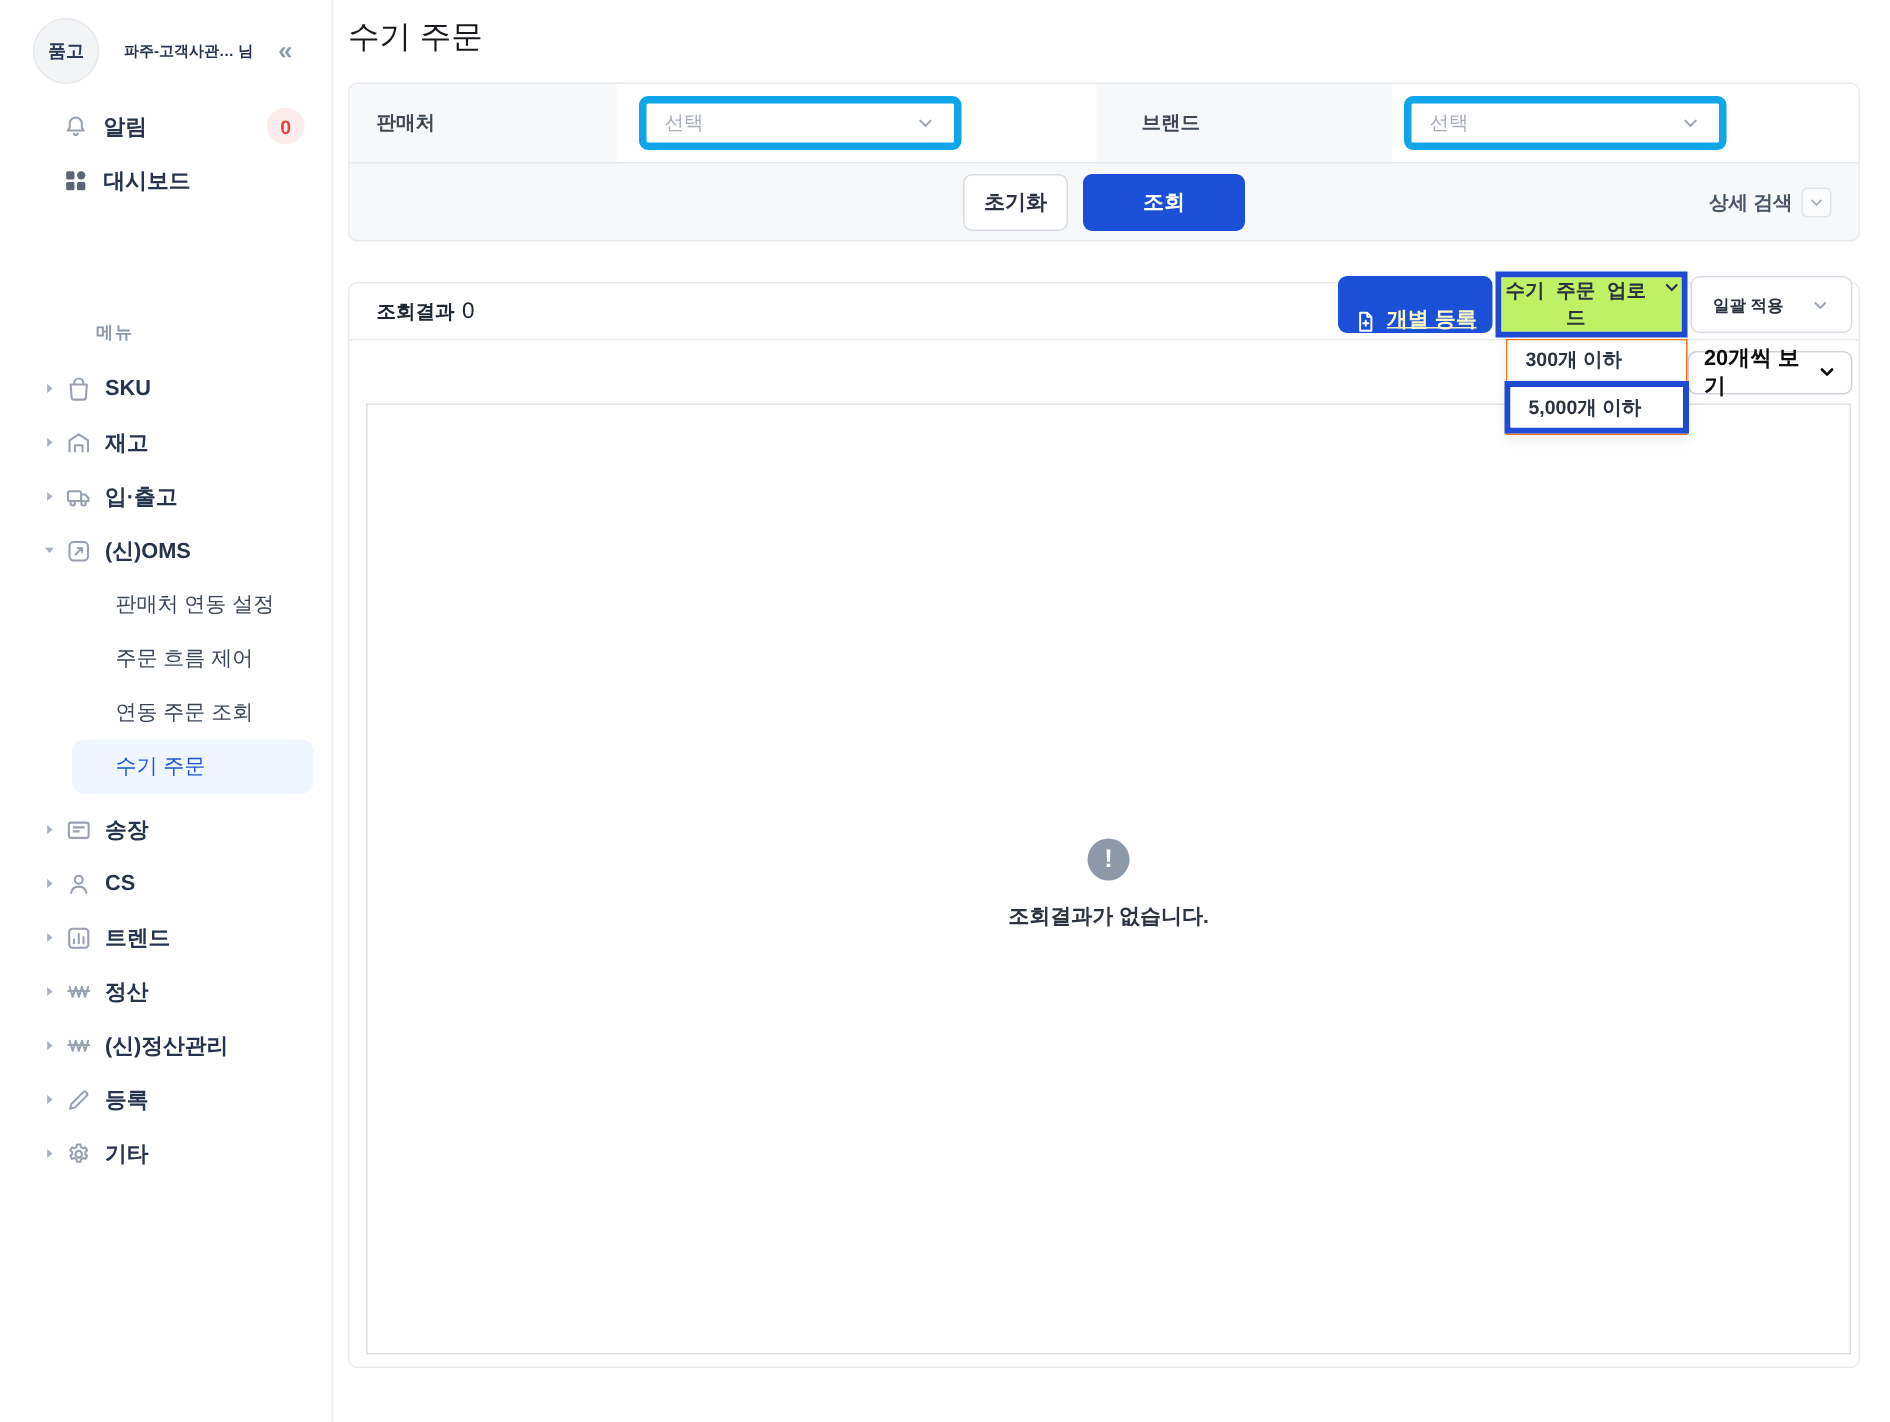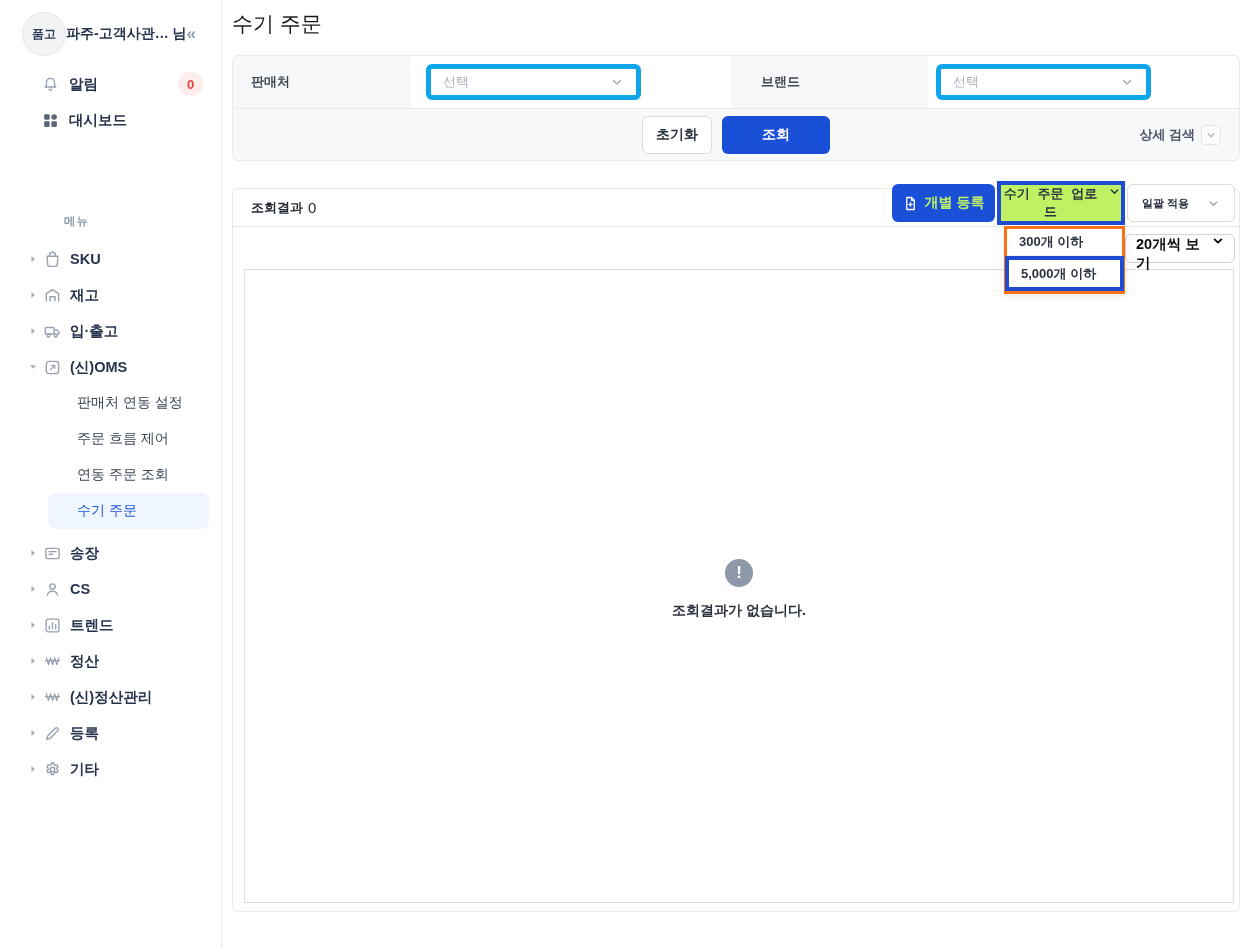--- a/index.html
+++ b/index.html
@@ -6,21 +6,21 @@
   html,body { width:1260px; height:948px; background:#fff; overflow:hidden;
     font-family:"Liberation Sans","DejaVu Sans",sans-serif; }
 
   
   .sidebar { position:absolute; left:12px; top:0; width:210px; height:948px;
     background:#fff; border-right:1px solid #e9ebef; }
   .sb-head { display:flex; align-items:center; padding:12px 26px 10px 10px; }
   .avatar { width:44px; height:44px; border-radius:50%; background:#f3f4f6;
     border:1px solid #e5e7ea; color:#2b3a55; font-size:12px; font-weight:700;
     display:flex; align-items:center; justify-content:center; flex:0 0 44px; }
-  .sb-user { flex:1; text-align:center; font-size:14px; font-weight:700; color:#26334d; white-space:nowrap; }
+  .sb-user { flex:1; text-align:center; font-size:10px; font-weight:700; color:#26334d; white-space:nowrap; }
   .collapse { color:#8e9bb3; font-size:17px; font-weight:700; cursor:pointer; }
   .sb-top-item { display:flex; align-items:center; height:36px; padding:0 18px 0 30px; cursor:pointer; }
   .sb-top-item .tlabel { font-size:14.5px; font-weight:700; color:#26334d; margin-left:10px; flex:1; }
   .badge { background:#fdecec; color:#e0443e; font-size:13px; font-weight:700;
     min-width:25px; height:24px; border-radius:12px; display:flex; align-items:center; justify-content:center; padding:0 7px; }
   .menu-label { margin:76px 0 12px 52px; font-size:11.5px; font-weight:700; color:#8e99a9; letter-spacing:1px; }
   .mi { display:flex; align-items:center; height:36px; padding-left:14px; cursor:pointer; }
   .caret { width:14px; display:flex; justify-content:center; }
   .mico { width:18px; margin-left:3px; display:flex; justify-content:center; }
   .mlabel { margin-left:9px; font-size:14.5px; font-weight:700; color:#26334d; }
@@ -54,39 +54,39 @@
   .adv-box { width:20px; height:20px; border:1px solid #e1e4e9; border-radius:4px; background:#fbfbfc;
     display:flex; align-items:center; justify-content:center; }
 
   .results-panel { position:absolute; left:22px; top:188px; width:1008px; height:724px;
     border:1px solid #e8eaed; border-radius:6px; background:#fff; }
   .r-head { height:38px; display:flex; align-items:center; padding-left:18px; border-bottom:1px solid #e8eaed; }
   .r-count-label { font-size:13px; font-weight:700; color:#1f2633; }
   .r-count { font-size:15px; font-weight:500; color:#1f2633; margin-left:5px; }
   .head-actions { position:absolute; top:-8px; right:4px; display:flex; align-items:center; gap:2px; }
   .btn-individual { width:103px; height:38px; background:#1a50d8; border:none; border-radius:6px;
-    color:#bef264; font-size:14px; font-weight:700; display:flex; align-items:center; justify-content:center; gap:7px; cursor:pointer; font-family:inherit; }
+    color:#fef9c3; font-size:14px; font-weight:700; display:flex; align-items:flex-end; justify-content:center; gap:7px; cursor:pointer; font-family:inherit;text-decoration:underline; }
   .anno { border:4px solid #1e4bd2; }
   .btn-upload { width:120px; height:36px; background:#bef264; border:none;
     font-size:13px; font-weight:700; color:#2b3240; display:flex; align-items:flex-start; justify-content:center; gap:8px; cursor:pointer; font-family:Liberation Mono, monospace; }
   .btn-bulk { width:108px; height:38px; background:#fff; border:1px solid #d8dce2; border-radius:6px;
     font-size:11px; font-weight:700; color:#2b3240; display:flex; align-items:center; justify-content:space-between; padding:0 14px; cursor:pointer; font-family:inherit; }
 
   .r-toolbar { height:42px; display:flex; align-items:center; padding:0 4px 0 11px; }
   .search-wrap { position:relative; width:196px; height:29px; }
   .search-input { width:100%; height:100%; border:1px solid #dadde2; border-radius:4px; padding:0 30px 0 10px;
     font-size:13px; color:#333; font-family:inherit; }
   .search-input::placeholder { color:#aab0ba; }
   .search-ico { position:absolute; right:8px; top:5px; }
   .pagesize { margin-left:auto; width:110px; height:29px; border:1px solid #cfd3d9; border-radius:6px; background:#fff;
-    display:flex; justify-content:space-between; padding:0 10px; cursor:pointer; }
+    display:flex; align-items:center; justify-content:space-between; padding:0 10px; cursor:pointer; }
   .pagesize .pstxt { font-size:14.5px; font-weight:700; color:#0c0d0f; }
 
   .upload-menu { position:absolute; left:771px; top:37px; width:121px; background:#fff;
-    border:3px solid #f97316; box-shadow:0 3px 8px rgba(0,0,0,.08); z-index:5; }
+    border:1px solid #f97316; box-shadow:0 3px 8px rgba(0,0,0,.08); z-index:5; }
   .um-item { height:27px; display:flex; align-items:center; padding-left:12px;
     font-size:13px; font-weight:600; color:#2b3240; background:#fff; cursor:pointer; }
   .um-item.first { border-bottom:1px solid #eef0f2; }
   .um-anno { border:4px solid #1e4bd2; margin:0 -2px; }
 
   .table-area { margin:0 5px 0 11px; height:634px; border:1px solid #dbdfe4; background:#fff; text-align:center; }
   .excl { width:28px; height:28px; margin:289px auto 0; border-radius:50%; background:#8d99a8;
     color:#fff; font-size:17px; font-weight:700; line-height:28px; text-align:center; }
   .empty-msg { margin-top:15px; font-size:14px; font-weight:700; color:#2b3240; }
 

